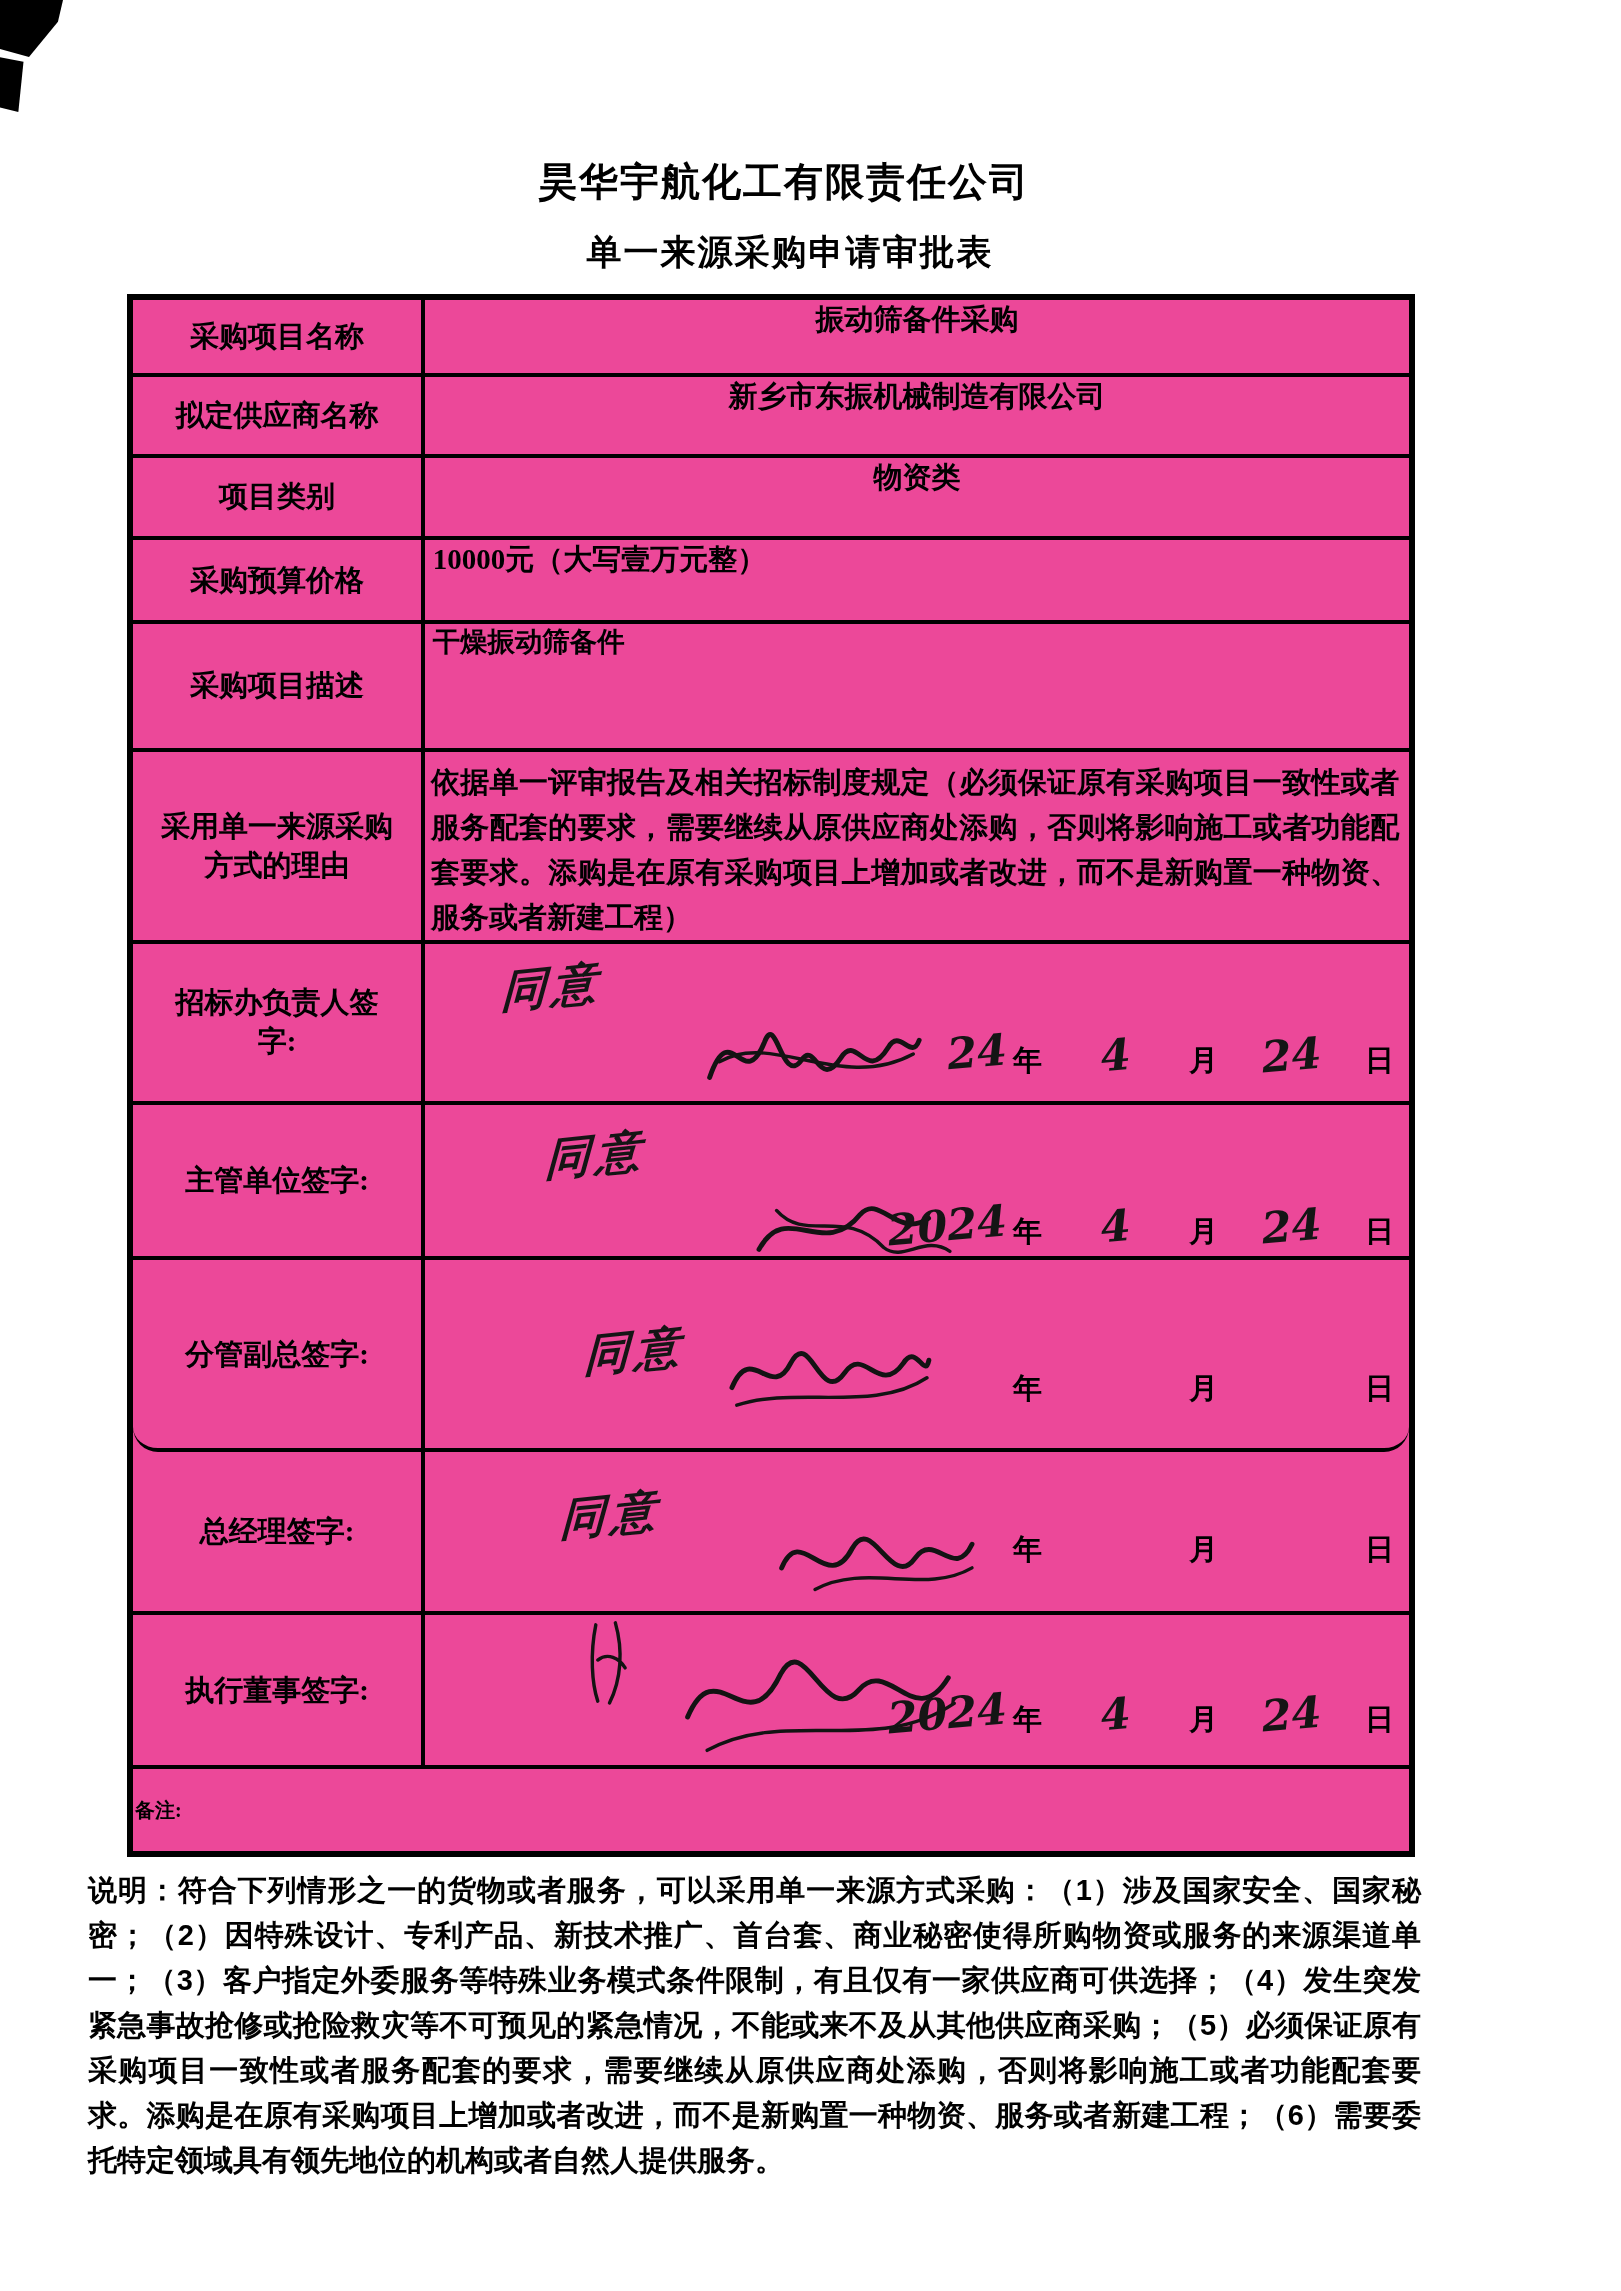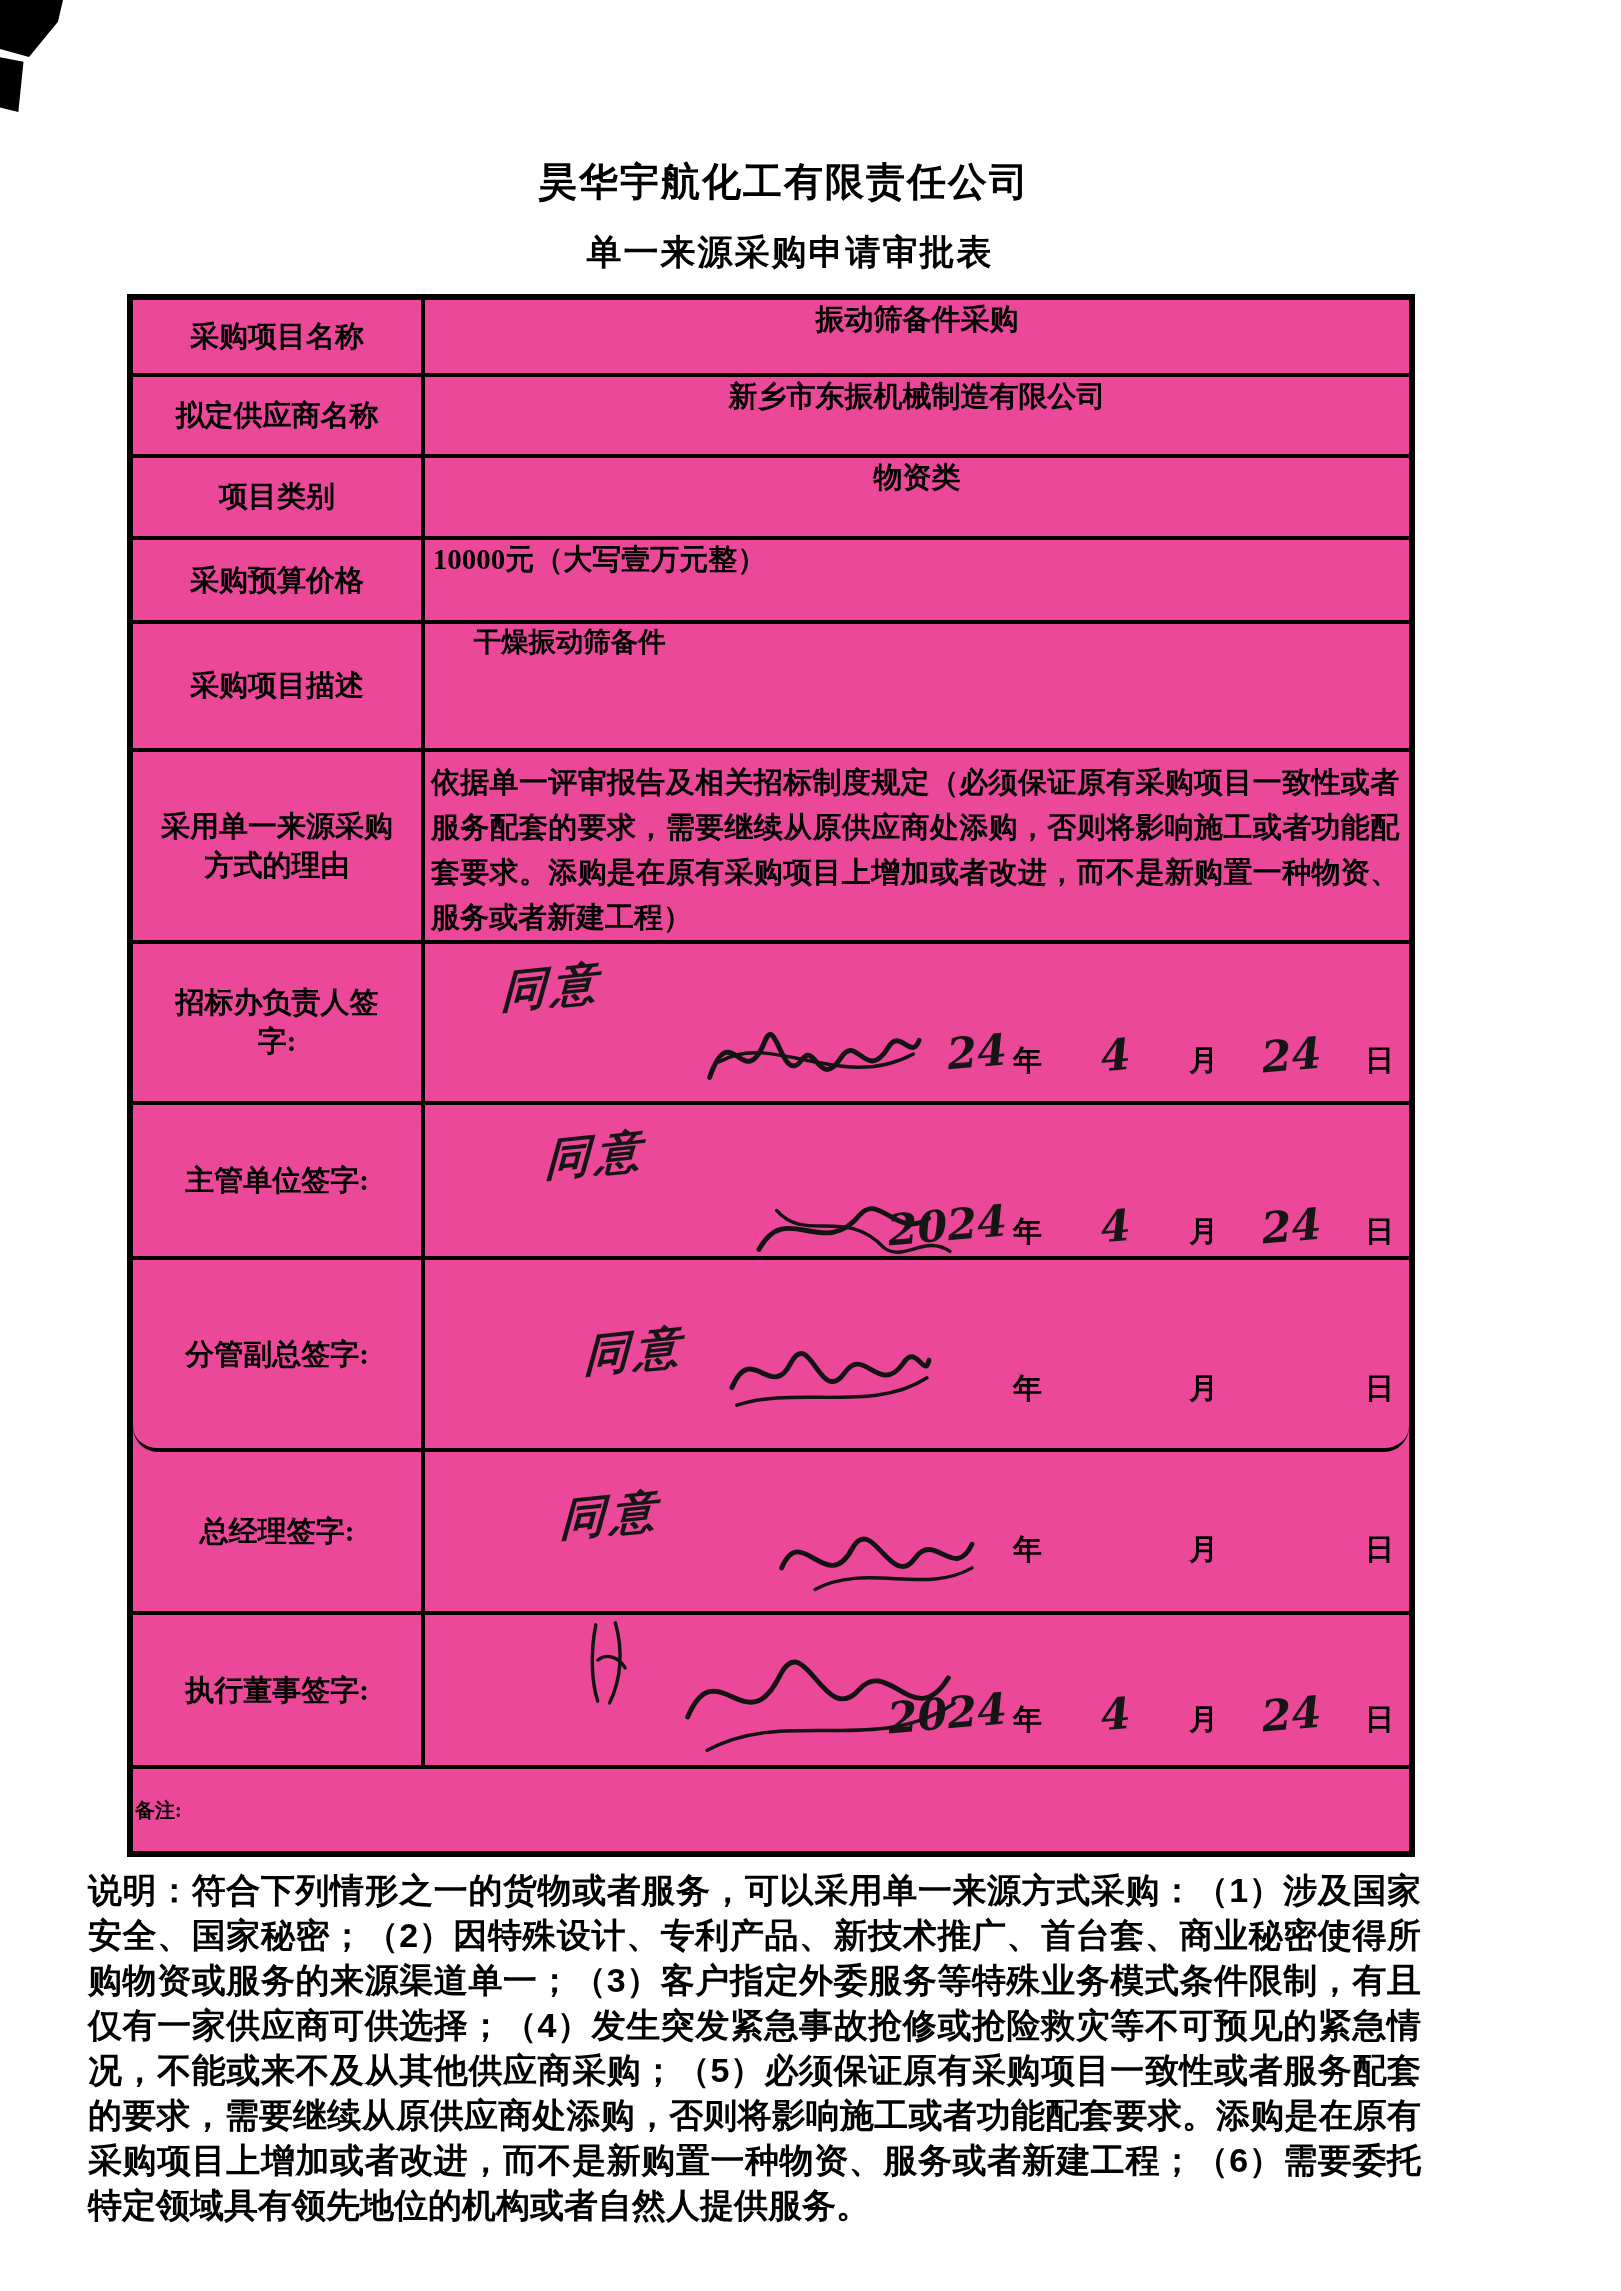--- a/index.html
+++ b/index.html
@@ -27,21 +27,21 @@
     justify-content:center; text-align:center; font-size:29px; font-weight:600; line-height:39px; }
   .cell-value { flex:1; position:relative; display:flex; align-items:flex-start; }
   .center-val { justify-content:center; font-size:29px; font-weight:600; }
   .left-val { justify-content:flex-start; padding-left:7.8px; font-size:29px; font-weight:600; }
   .bold-val { font-weight:700; }
 
   .r1 { height:78px; } .r2 { height:84px; } .r3 { height:82px; } .r4 { height:85px; }
   .r5 { height:130px; } .r6 { height:192px; } .r7 { height:164px; } .r8 { height:157px; }
   .r9 { height:196px;border-radius:25px; } .r10 { height:165px; } .r11 { height:157px; } .r12 { height:83px; }
 
-  .r5 .left-val { font-size:27.4px;margin-left:41px; }
+  .r5 .left-val { font-size:27.4px; }
   .reason-label { width:245px; }
   .reason-text { display:block; padding:7.8px 9.8px 0 5.9px; font-size:29px; font-weight:600;
     line-height:45px; text-align:justify; align-self:flex-start; }
   .wrap-label { display:inline-block; width:223px; }
 
   .remark-row .cell-remark { flex:1; display:flex; align-items:center; padding-left:2px;
     font-size:20px; font-weight:600; }
 
   
   .hw { font-family:"DejaVu Serif", serif; font-style:italic; color:#151515; }
@@ -55,21 +55,21 @@
   .slot { display:inline-block; font-size:43px; font-weight:600; transform:rotate(-5deg); }
   .slot-year { width:147px; text-align:right; padding-right:5.9px; }
   .slot-month { width:147px; text-align:center; }
   .slot-day { width:147px; text-align:center; }
   .unit { font-size:29px; font-weight:600; font-style:normal; font-family:"Liberation Serif", serif; }
   .sr7 .dateline { bottom:19.6px; } .sr8 .dateline { bottom:3.9px; }
   .sr9 .dateline { bottom:39px; } .sr10 .dateline { bottom:41px; }
   .sr11 .dateline { bottom:25.5px; }
 
   .footnote { position:absolute; left:88px; top:1868px; width:1333px;
-    font-family:"Liberation Sans", sans-serif; font-weight:700; font-size:34px;
+    font-family:"Liberation Sans", sans-serif; font-weight:700; font-size:29px;
     line-height:45px; text-align:justify; }
 </style>
 </head>
 <body>
 
 <div class="blob1"></div>
 <div class="blob2"></div>
 
 <div class="doc-title">昊华宇航化工有限责任公司</div>
 <div class="doc-subtitle">单一来源采购申请审批表</div>

